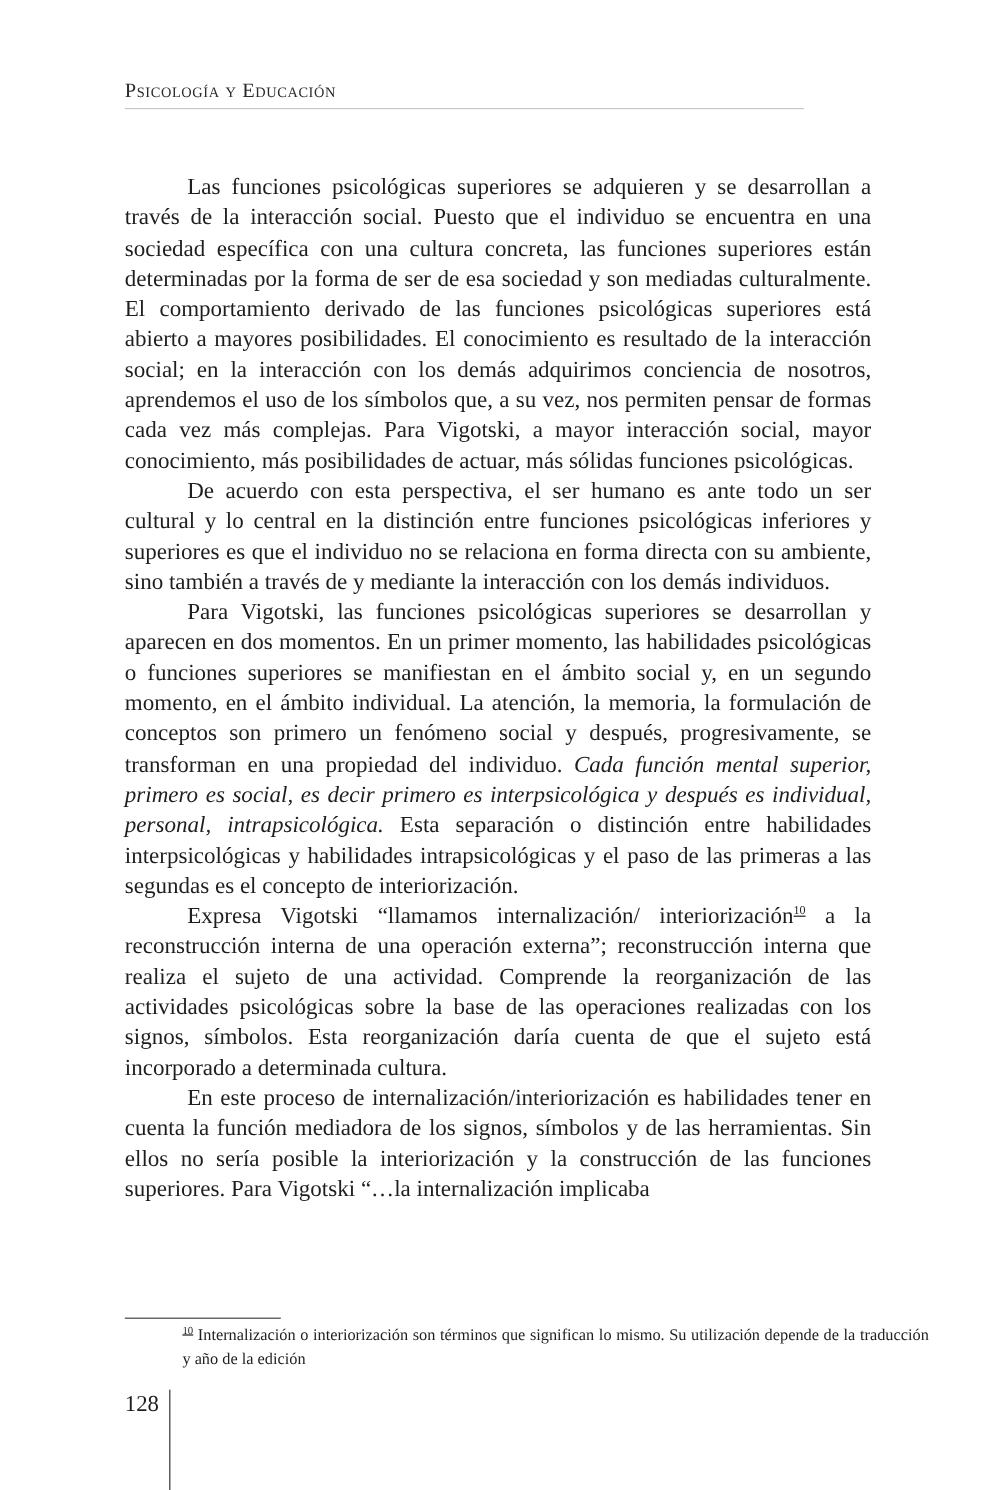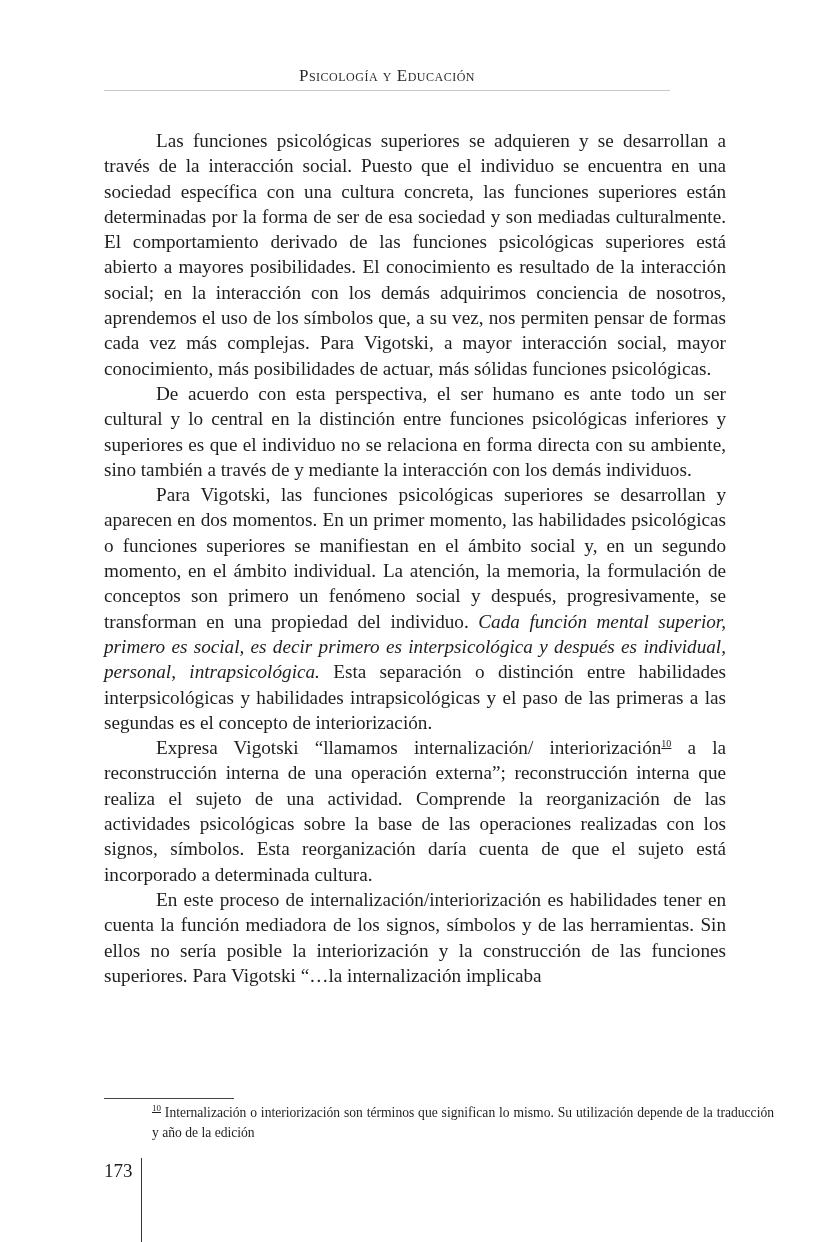--- a/index.html
+++ b/index.html
@@ -1,19 +1,19 @@
 <!DOCTYPE html>
 <html><head>
 <meta charset="utf-8">
 <style>
   html, body { margin:0; padding:0; background:#ffffff; }
   body { width:828px; height:1242px; position:relative; overflow:hidden; font-family:"Liberation Serif","DejaVu Serif",serif; color:#1e1e1e; }
-  .header { position:absolute; left:104px; top:66px; width:566px; text-align:center; font-size:17px; letter-spacing:0.5px; font-variant:small-caps; color:#2a2a2a; }
+  .header { position:absolute; left:104px; top:66px; width:566px; font-size:17px; letter-spacing:0.5px; font-variant:small-caps; color:#2a2a2a; }
   .header-rule { position:absolute; left:104px; top:90px; width:566px; height:1px; background:#c8c8c8; }
-  .body-text { position:absolute; left:104px; top:128px; width:622px; font-size:19.2px; line-height:25.3px; text-align:justify; }
+  .body-text { position:absolute; left:104px; top:144px; width:622px; font-size:19.2px; line-height:25.3px; text-align:justify; }
   .body-text p { margin:0; text-indent:52px; }
   .body-text em { font-style:italic; }
   sup { font-size:10px; vertical-align:super; line-height:0;text-decoration:underline; }
   .fn-rule { position:absolute; left:104px; top:1098px; width:130px; height:1px; background:#444; }
   .footnote { position:absolute; left:104px; top:1103px; width:622px; font-size:13.6px; line-height:20px; text-align:justify;margin-left:48px; }
   .footnote sup { font-size:9px; }
   .page-num { position:absolute; left:104px; top:1160px; font-size:19px; }
   .page-bar { position:absolute; left:141px; top:1158px; width:1px; height:84px; background:#333; }
 </style>
 </head>
@@ -26,14 +26,14 @@
   <p>Las funciones psicológicas superiores se adquieren y se desarrollan a través de la interacción social. Puesto que el individuo se encuentra en una sociedad específica con una cultura concreta, las funciones superiores están determinadas por la forma de ser de esa sociedad y son mediadas culturalmente. El comportamiento derivado de las funciones psicológicas superiores está abierto a mayores posibilidades. El conocimiento es resultado de la interacción social; en la interacción con los demás adquirimos conciencia de nosotros, aprendemos el uso de los símbolos que, a su vez, nos permiten pensar de formas cada vez más complejas. Para Vigotski, a mayor interacción social, mayor conocimiento, más posibilidades de actuar, más sólidas funciones psicológicas.</p>
   <p>De acuerdo con esta perspectiva, el ser humano es ante todo un ser cultural y lo central en la distinción entre funciones psicológicas inferiores y superiores es que el individuo no se relaciona en forma directa con su ambiente, sino también a través de y mediante la interacción con los demás individuos.</p>
   <p><span>Para Vigotski, las funciones psicológicas superiores se desarrollan y aparecen en dos momentos. En un primer momento, las habilidades psicológicas o funciones superiores se manifiestan en el ámbito social y, en un segundo momento, en el ámbito individual. La atención, la memoria, la formulación de conceptos son primero un fenómeno social y después, progresivamente, se transforman en una propiedad del individuo. </span><em>Cada función mental superior, primero es social, es decir primero es interpsicológica y después es individual, personal, intrapsicológica.</em><span> Esta separación o distinción entre habilidades interpsicológicas y habilidades intrapsicológicas y el paso de las primeras a las segundas es el concepto de interiorización.</span></p>
   <p><span>Expresa Vigotski “llamamos internalización/ interiorización</span><sup>10</sup><span> a la reconstrucción interna de una operación externa”; reconstrucción interna que realiza el sujeto de una actividad. Comprende la reorganización de las actividades psicológicas sobre la base de las operaciones realizadas con los signos, símbolos. Esta reorganización daría cuenta de que el sujeto está incorporado a determinada cultura.</span></p>
   <p>En este proceso de internalización/interiorización es habilidades tener en cuenta la función mediadora de los signos, símbolos y de las herramientas. Sin ellos no sería posible la interiorización y la construcción de las funciones superiores. Para Vigotski “…la internalización implicaba</p>
 </div>
 
 <div class="fn-rule"></div>
 <div class="footnote"><sup>10</sup><span> Internalización o interiorización son términos que significan lo mismo. Su utilización depende de la traducción y año de la edición</span></div>
 
-<div class="page-num">173</div>
+<div class="page-num">128</div>
 <div class="page-bar"></div>
 
 </body></html>

